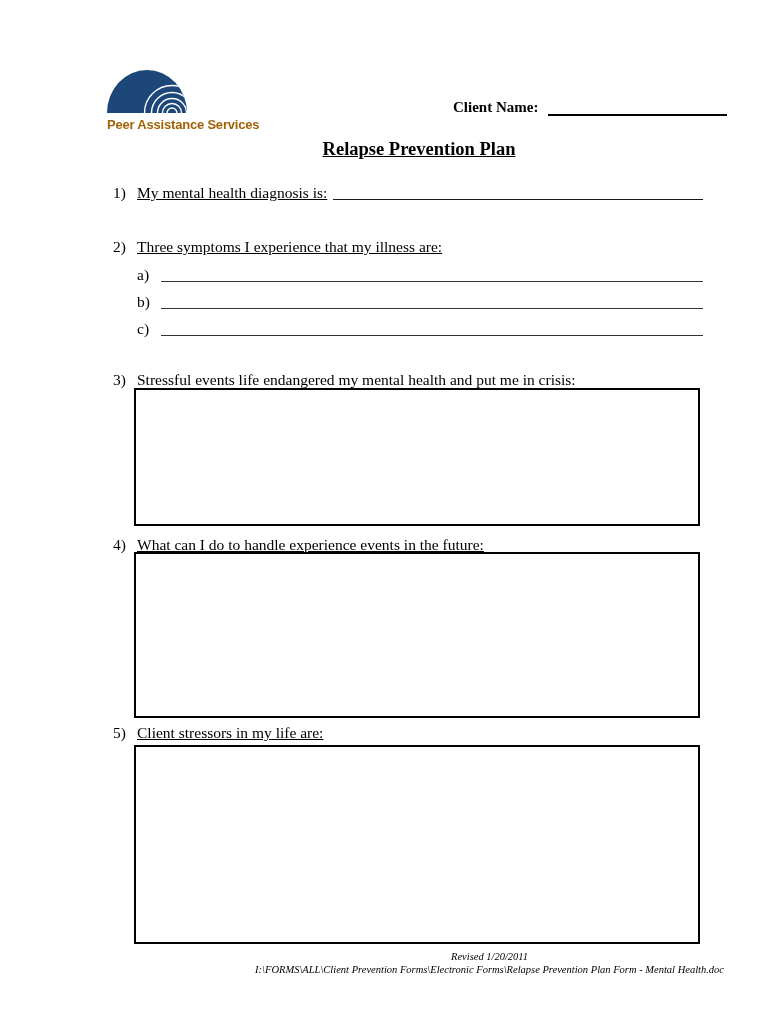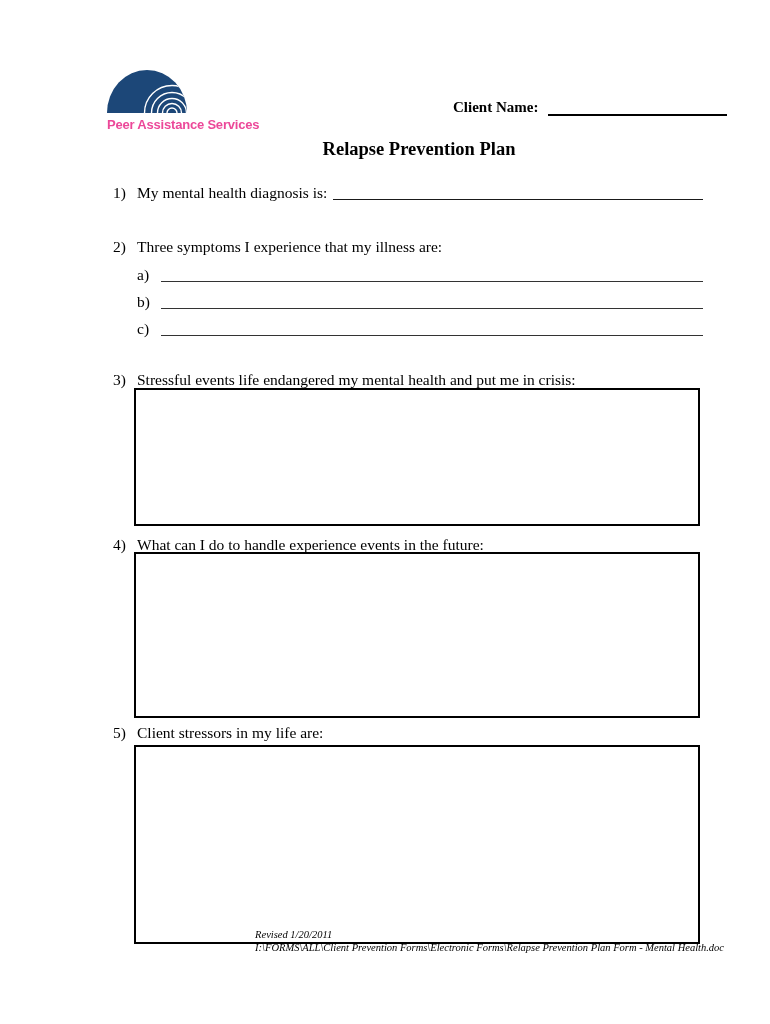--- a/index.html
+++ b/index.html
@@ -15,42 +15,42 @@
 
   
   .logo { position: absolute; left: 107px; top: 70px; width: 170px; }
   .logo svg { display: block; }
   .logo-text {
     margin-top: 4px;
     font-family: "Liberation Sans", sans-serif;
     font-weight: bold;
     font-size: 13px;
     letter-spacing: -0.2px;
-    color: #ec4899;
+    color: #a16207;
     white-space: nowrap;
   }
 
   
   .client-row {
     position: absolute; left: 453px; top: 98px; width: 274px;
     display: flex; align-items: flex-end;
   }
   .client-label { font-weight: bold; font-size: 15px; white-space: nowrap; line-height: 18px; }
   .client-line { flex: 1; margin-left: 10px; border-bottom: 2px solid #000; height: 16px; }
 
   
   .title {
     position: absolute; left: 113px; top: 139px; width: 612px;
-    text-align: center; font-weight: bold; font-size: 18.5px;
+    text-align: center; font-weight: bold; font-size: 18.5px; text-decoration: underline;
   }
 
   
   .item-row { position: absolute; left: 113px; width: 590px; display: flex; font-size: 15.5px; line-height: 17px; }
   .item-num { flex: none; width: 24px; }
-  .item-label { white-space: nowrap; }
+  .item-label { white-space: nowrap; text-decoration: underline; }
   .fill-line { flex: 1; margin-left: 6px; border-bottom: 1.5px solid #1a1a1a; height: 15px; }
 
   .row-item1 { top: 184px; }
   .row-item2 { top: 238px; }
   .row-item3 { top: 371px; }
   .row-item4 { top: 536px; }
   .row-item5 { top: 724px; }
 
   .underlined { text-decoration: underline; text-decoration-thickness: 1.5px; text-underline-offset: 3px; }
 
@@ -63,22 +63,22 @@
   .row-sub-c { top: 320px; }
 
   
   .resp-box { position: absolute; left: 134px; width: 562px; border: 2px solid #000; background: #fff; }
   .box-3 { top: 388px; height: 134px; }
   .box-4 { top: 552px; height: 162px; }
   .box-5 { top: 745px; height: 195px; }
 
   
   .footer {
-    position: absolute; right: 46px; top: 928px;
-    text-align: left; font-style: italic; font-size: 10.5px; line-height: 13px;
+    position: absolute; right: 46px; top: 950px;
+    text-align: center; font-style: italic; font-size: 10.5px; line-height: 13px;
     white-space: nowrap;
   }
 </style>
 </head>
 <body>
 
 <div class="page">
 
   <div class="logo">
     <span>

